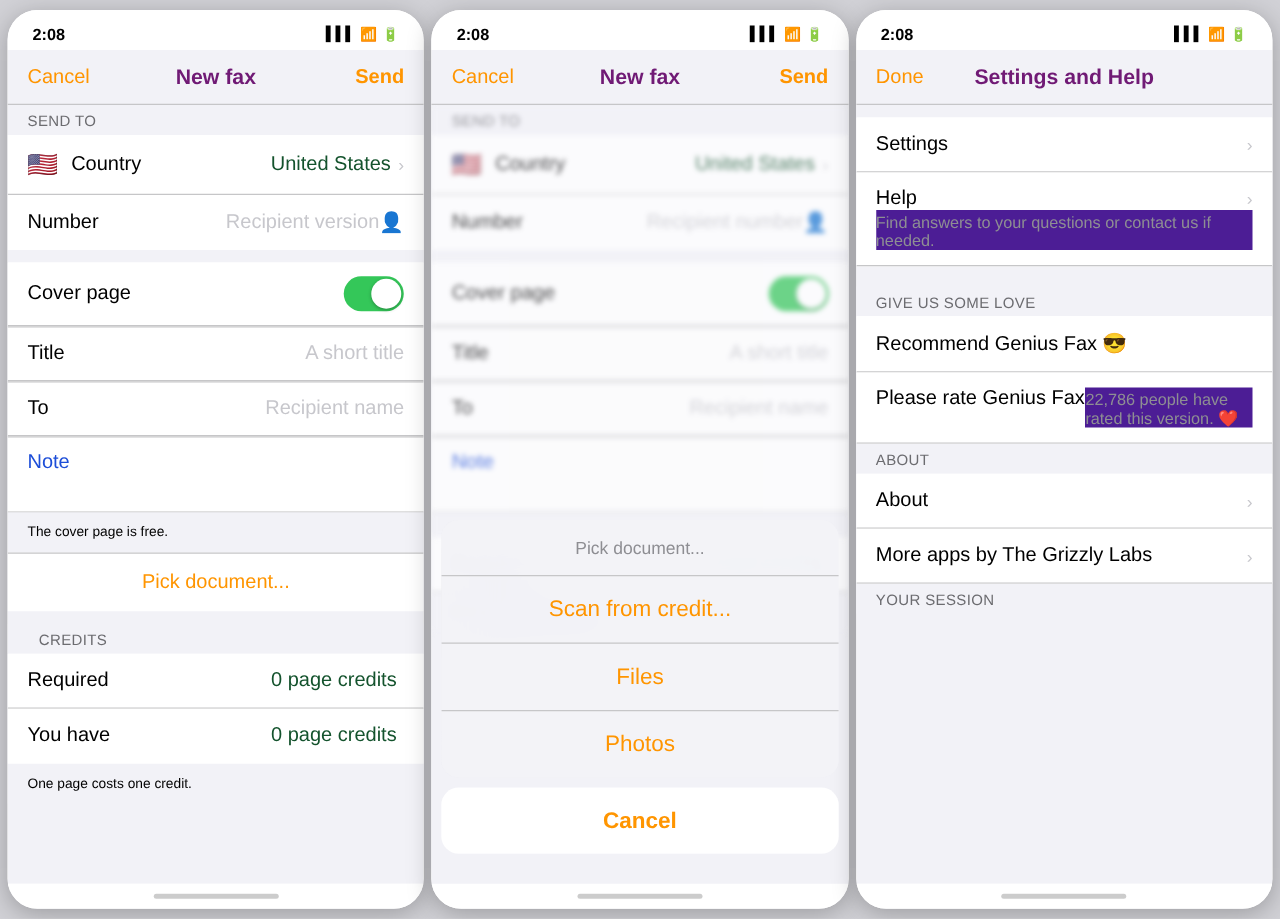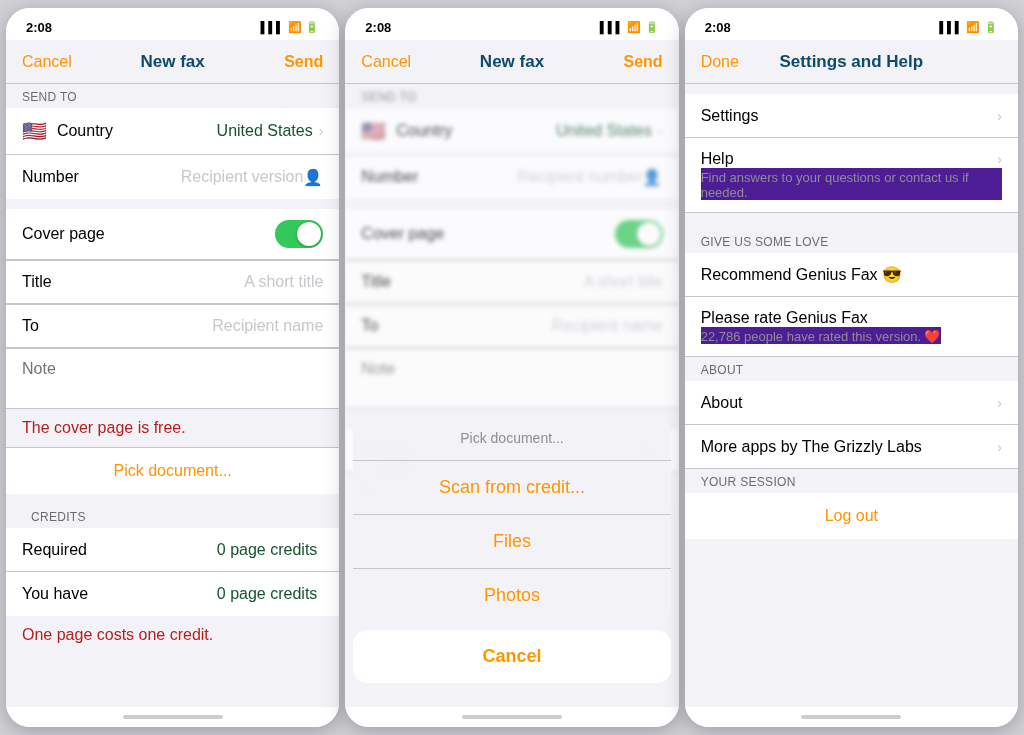--- a/index.html
+++ b/index.html
@@ -65,21 +65,21 @@
     }
     .nav-left {
       color: #ff9500;
       font-size: 16px;
       font-weight: 400;
       min-width: 50px;
     }
     .nav-title {
       font-size: 17px;
       font-weight: 600;
-      color: #0c4a6e;
+      color: #701a75;
       text-align: center;
     }
     .nav-right {
       color: #ff9500;
       font-size: 16px;
       font-weight: 600;
       min-width: 50px;
       text-align: right;
     }
     .nav-right.bold {
@@ -172,27 +172,27 @@
       border-bottom: 0.5px solid #c6c6c8;
     }
     .note-row {
       padding: 11px 16px;
       background: #fff;
       min-height: 60px;
       border-top: 0.5px solid #c6c6c8;
     }
     .note-placeholder {
       font-size: 16px;
-      color: #737373;
+      color: #1d4ed8;
     }
     .info-box {
       background: #f2f2f7;
       padding: 10px 16px;
-      font-size: 16px;
-      color: #b91c1c;
+      font-size: 11px;
+      color: #000000;
     }
     .pick-doc-btn {
       background: #fff;
       padding: 14px;
       text-align: center;
       color: #ff9500;
       font-size: 16px;
       border-top: 0.5px solid #c6c6c8;
     }
     .credits-section {
@@ -476,41 +476,38 @@
             <span class="chevron">›</span>
           </div>
           <div class="settings-sub" style="padding:2px 0 0;">Find answers to your questions or contact us if needed.</div>
         </div>
       </div>
       <div class="section-header" style="margin-top:16px;">GIVE US SOME LOVE</div>
       <div class="list-section">
         <div class="settings-row">
           <span class="settings-label">Recommend Genius Fax 😎</span>
         </div>
-        <div class="settings-row" style="flex-direction:column;align-items:flex-start;">
+        <div class="settings-row" style="flex-direction:row;align-items:flex-start;">
           <div style="display:flex;align-items:center;width:100%;">
             <span class="settings-label">Please rate Genius Fax</span>
           </div>
           <div class="settings-sub" style="padding:2px 0 0;">22,786 people have rated this version. ❤️</div>
         </div>
       </div>
       <div class="section-header">ABOUT</div>
       <div class="list-section">
         <div class="settings-row">
           <span class="settings-label">About</span>
           <span class="chevron">›</span>
         </div>
         <div class="settings-row">
           <span class="settings-label">More apps by The Grizzly Labs</span>
           <span class="chevron">›</span>
         </div>
       </div>
       <div class="section-header">YOUR SESSION</div>
-      <div class="list-section">
-        <div class="log-out-btn">Log out</div>
-      </div>
     </div>
     <div class="home-indicator">
       <div class="home-bar"></div>
     </div>
   </div>
 
 </div>
 
 </body></html>

